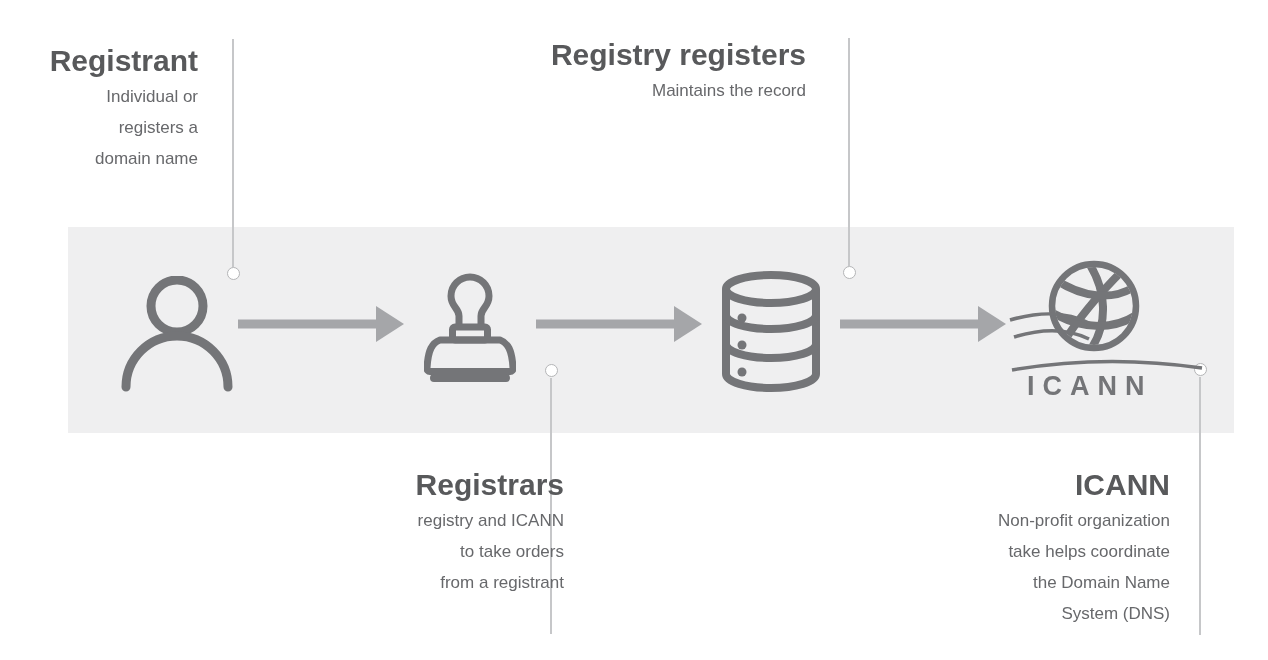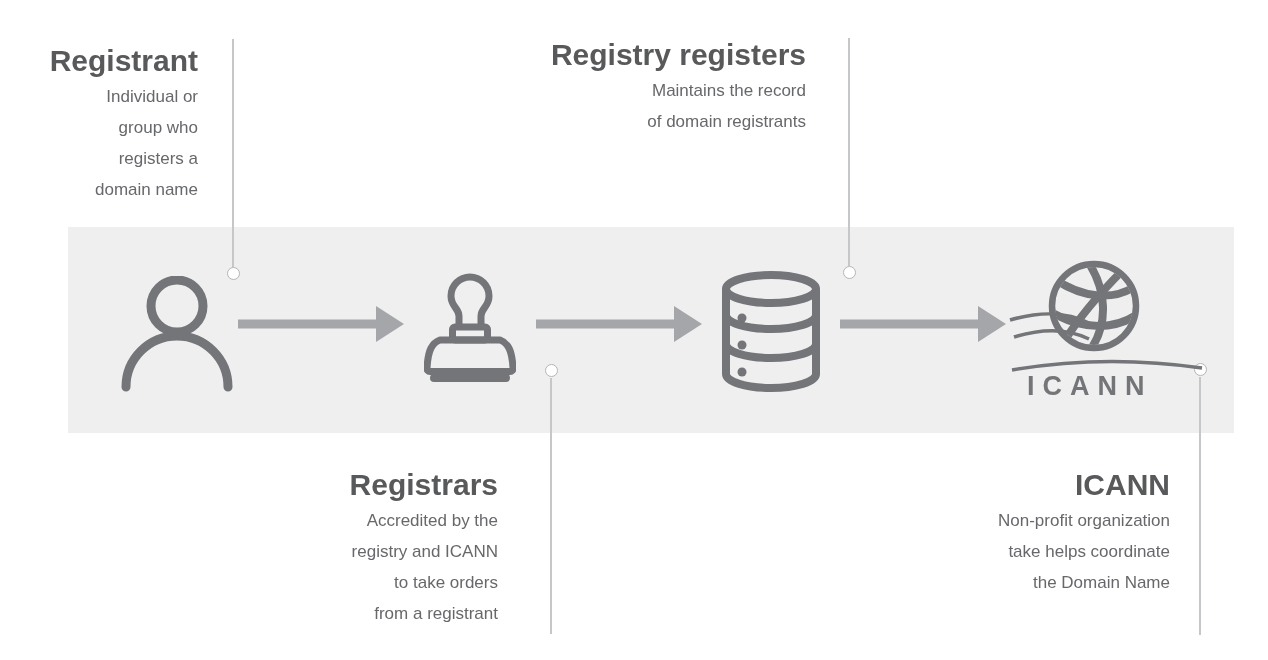--- a/index.html
+++ b/index.html
@@ -62,44 +62,42 @@
 
   <div class="leader-dot" style="left:545px;top:364px;"></div>
   <div class="leader-line" style="left:550px;top:378px;height:256px;"></div>
 
   <div class="leader-dot" style="left:1194px;top:363px;"></div>
   <div class="leader-line" style="left:1199px;top:377px;height:258px;"></div>
 
   <div class="label-block" style="right:1070px;top:44px;">
     <div class="label-heading">Registrant</div>
     <div class="label-line">Individual or</div>
-    <div class="label-line">group who</div>
     <div class="label-line">registers a</div>
     <div class="label-line">domain name</div>
   </div>
 
   <div class="label-block" style="right:462px;top:38px;">
     <div class="label-heading">Registry registers</div>
     <div class="label-line">Maintains the record</div>
-    <div class="label-line">of domain registrants</div>
   </div>
 
-  <div class="label-block" style="right:770px;top:468px;">
+  <div class="label-block" style="right:704px;top:468px;">
     <div class="label-heading">Registrars</div>
-    <div class="label-line">Accredited by the</div>
     <div class="label-line">registry and ICANN</div>
     <div class="label-line">to take orders</div>
     <div class="label-line">from a registrant</div>
   </div>
 
   <div class="label-block" style="right:98px;top:468px;">
     <div class="label-heading">ICANN</div>
     <div class="label-line">Non-profit organization</div>
     <div class="label-line">take helps coordinate</div>
     <div class="label-line">the Domain Name</div>
+    <div class="label-line">System (DNS)</div>
   </div>
 
   <div class="icon-box" style="left:118px;top:276px;">
     <svg width="118" height="116" viewBox="0 0 118 116" fill="none" stroke="#747578">
       <circle cx="59" cy="30" r="26" stroke-width="9"></circle>
       <path d="M8 111 A51 51 0 0 1 110 111" stroke-width="9" stroke-linecap="round"></path>
     </svg>
   </div>
 
   <div class="icon-box" style="left:238px;top:306px;">

